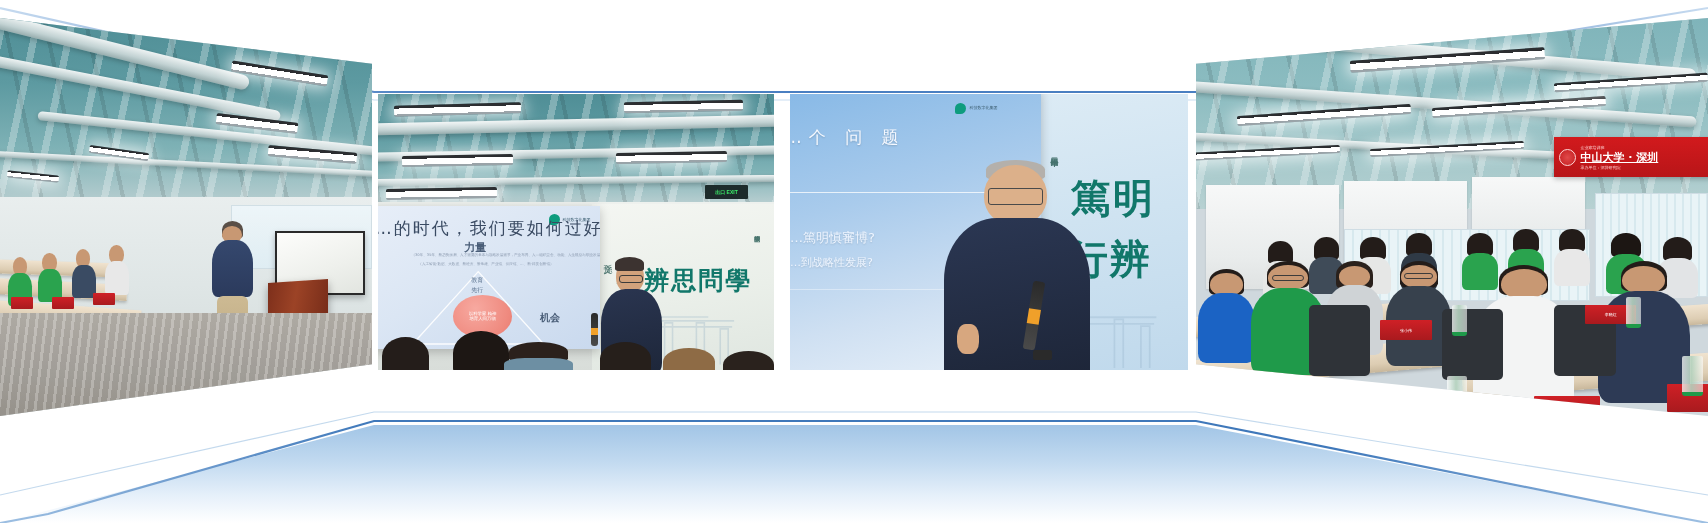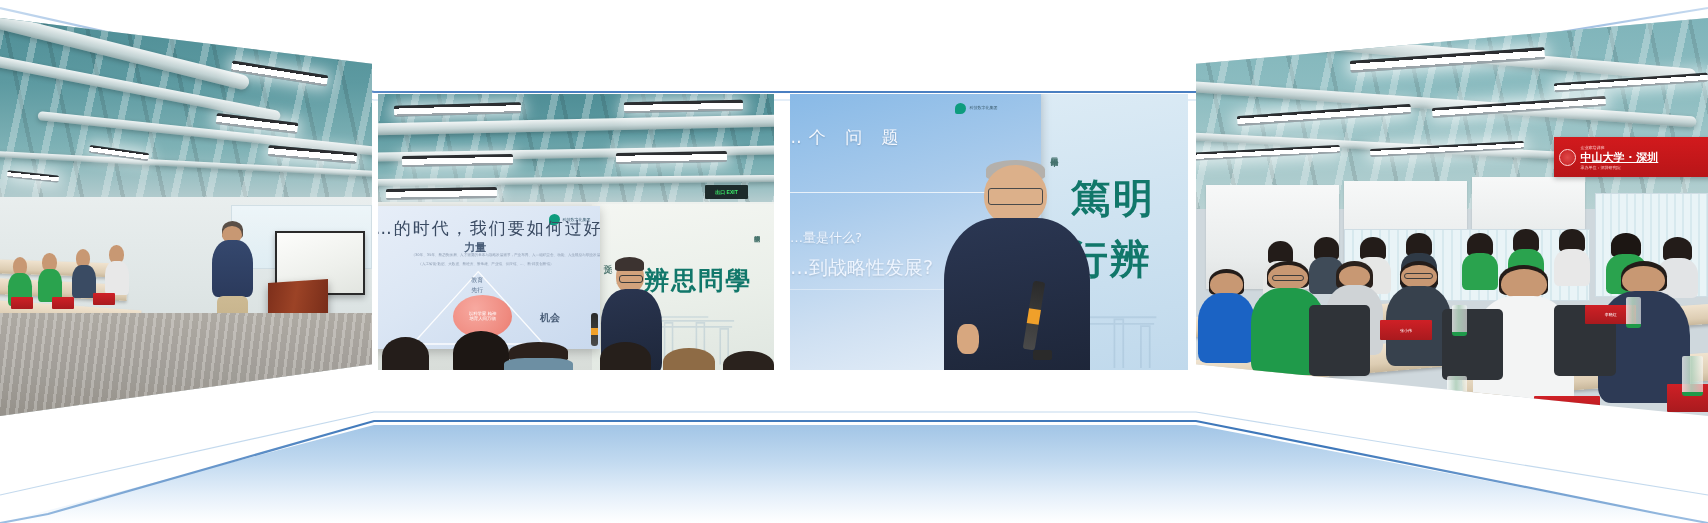--- a/index.html
+++ b/index.html
@@ -441,22 +441,22 @@
         </svg>
       </div>
 
       <div class="slide slide-blue" style="left:-4%;top:-2%;width:67%;height:104%;">
         <div class="slide-logo" style="left:68%;top:5%;">
           <div class="mark"></div>
           <div class="txt">科技数字化集团</div>
         </div>
         <div class="slide-title" style="left:4%;top:13%;font-size:17px;letter-spacing:7px;">…个 问 题</div>
         <div class="slide-line" style="left:0;top:36%;width:100%;"></div>
-        <div class="slide-body" style="left:6%;top:49%;font-size:13px;">…量是什么?</div>
-        <div class="slide-body" style="left:6%;top:58%;font-size:19px;">…到战略性发展?</div>
+        <div class="slide-body" style="left:6%;top:49%;font-size:13px;">…篤明慎審博?</div>
+        <div class="slide-body" style="left:6%;top:58%;font-size:11px;">…到战略性发展?</div>
         <div class="slide-line" style="left:0;top:70%;width:100%;opacity:.5"></div>
       </div>
 
       <div class="person" style="left:40%;top:24%;width:34%;height:78%">
         <div class="hair" style="left:27%;top:0;width:44%;height:9%;background:#b4b0ab"></div>
         <div class="head" style="left:26%;top:2%;width:46%;height:28%;background:#dcb08a"></div>
         <div class="glasses" style="left:29%;top:13%;width:40%;height:8%;border-color:#4a4a4a"></div>
         <div class="torso" style="left:-4%;top:27%;width:108%;height:80%;background:linear-gradient(170deg,#2b3753,#1c2436);border-radius:36% 36% 10% 10%"></div>
         <div class="mic" style="left:58%;top:56%;width:9%;height:32%;transform:rotate(9deg)">
           <div class="band" style="top:40%"></div>

